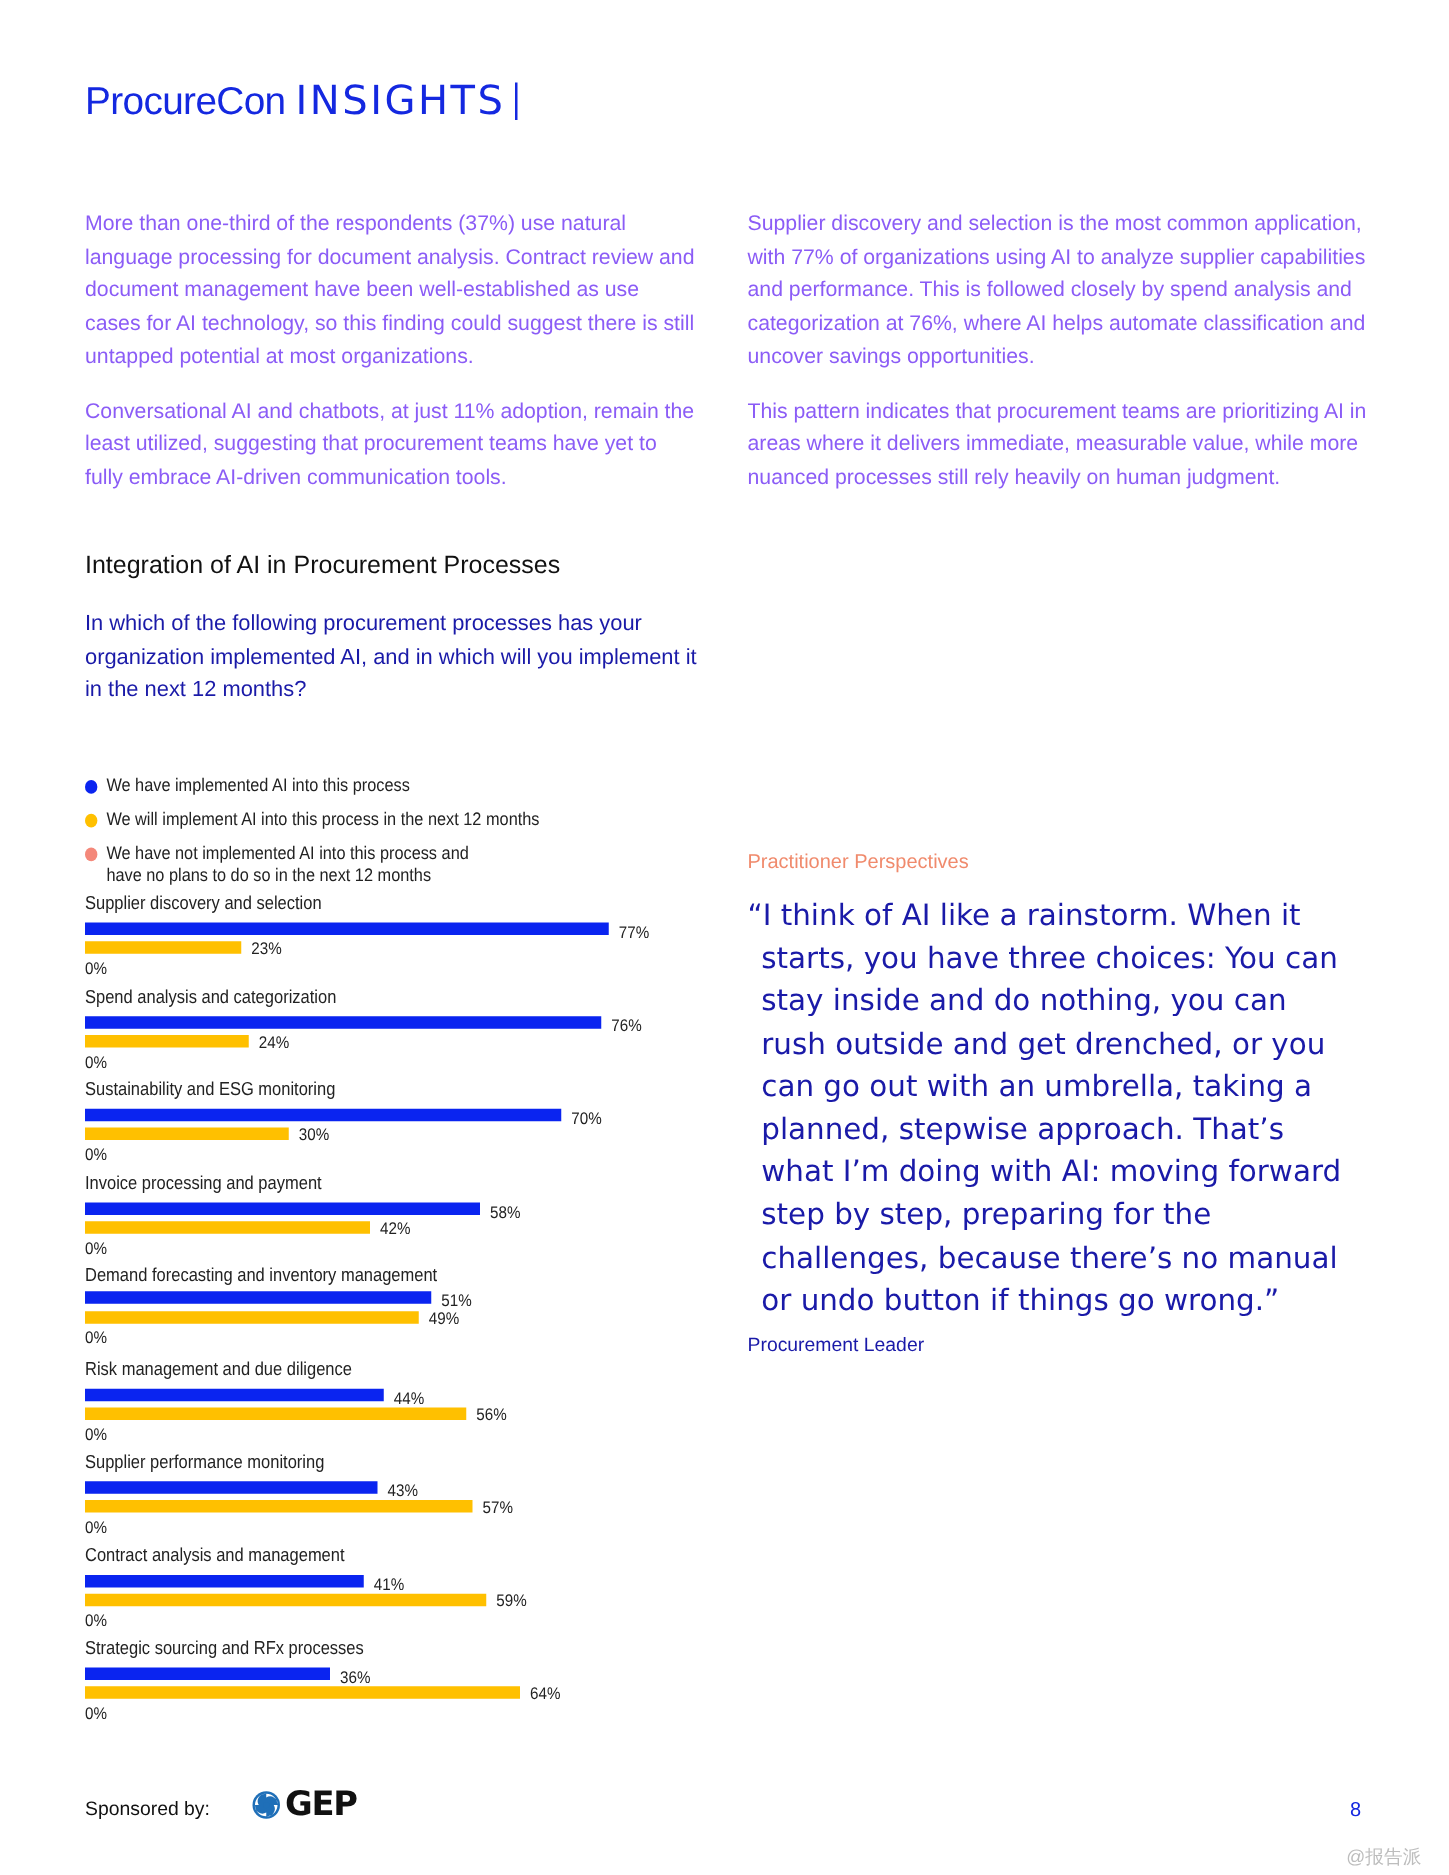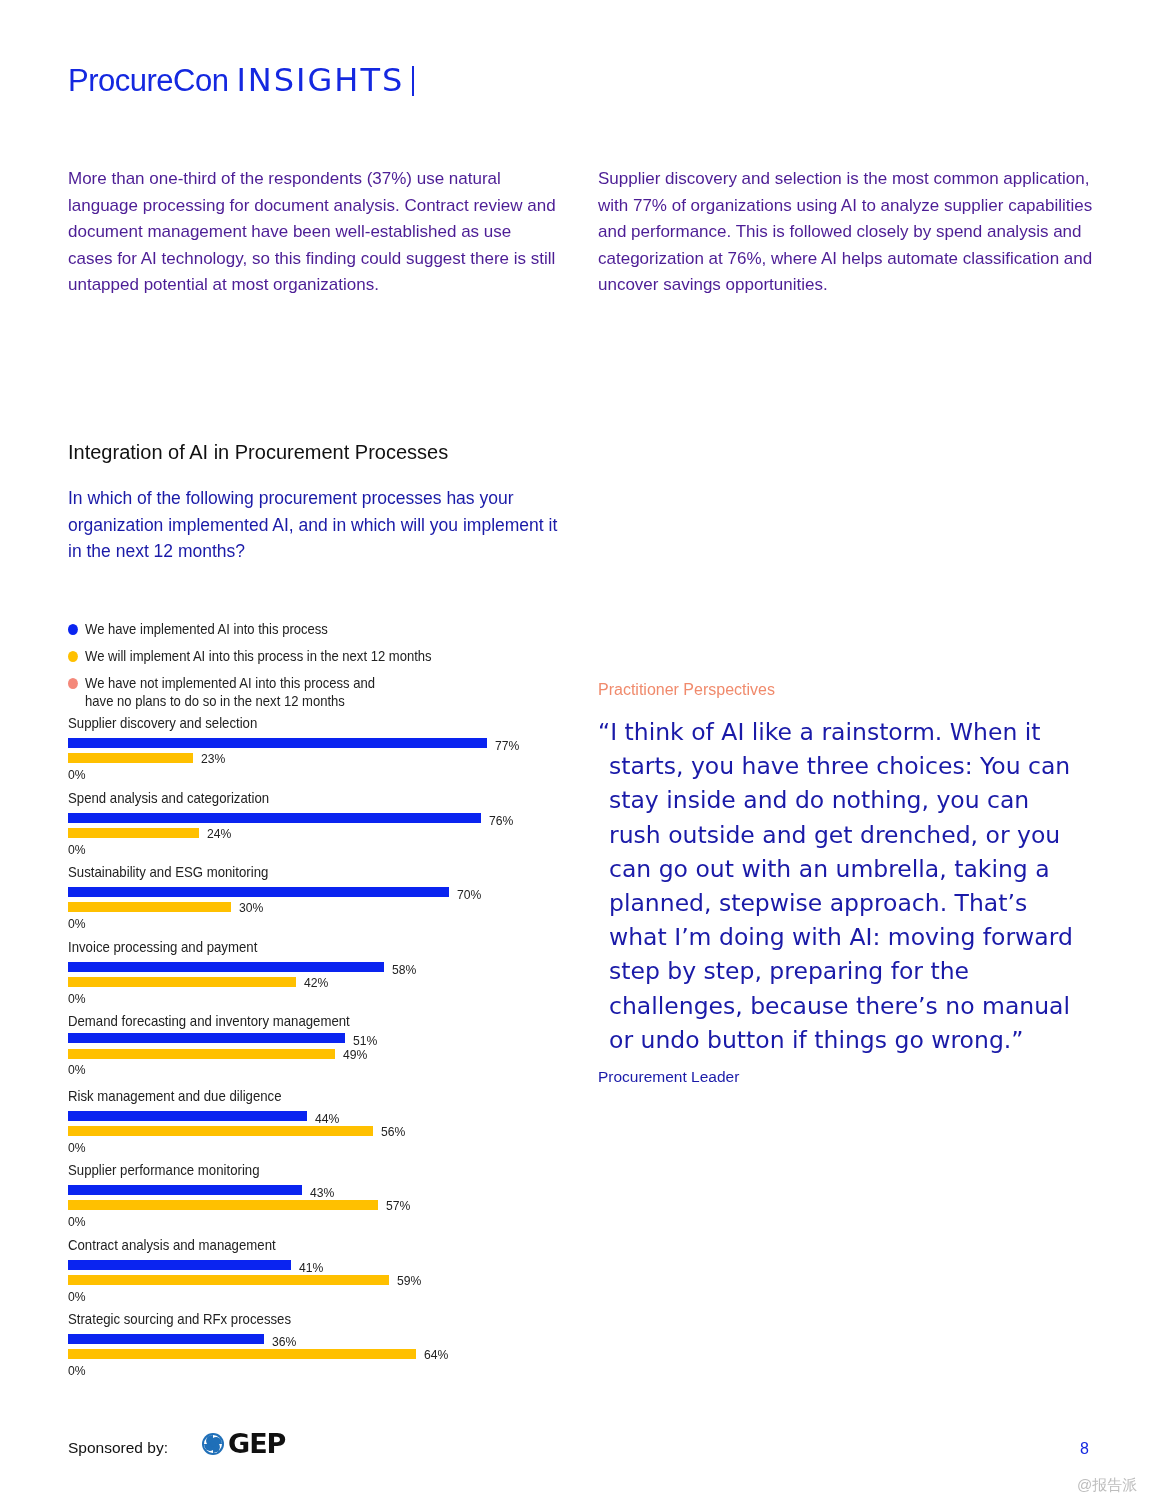--- a/index.html
+++ b/index.html
@@ -7,21 +7,21 @@
   body { position: relative; font-family: "Liberation Sans", sans-serif; color: #1a1a1a; overflow: hidden; }
 
   .header { position: absolute; left: 68px; top: 64px; display: flex; align-items: flex-end; white-space: nowrap; }
   .brand { font-family: Liberation Sans, sans-serif; font-size: 31px; color: #1428e0; letter-spacing: -0.5px; line-height: 1; }
   .brand-insights { font-family: "DejaVu Sans", sans-serif; font-size: 32px; color: #1428e0; letter-spacing: 2px; line-height: 1; margin-left: 8px; font-weight: normal; }
   .brand-sep { width: 2px; height: 30px; background: #1428e0; margin: 0 10px 0 8px; }
   .subtitle { font-size: 16px; color: #1428e0; letter-spacing: 1.6px; line-height: 1; margin-bottom: 2px; }
 
   .col-left { position: absolute; left: 68px; top: 166px; width: 490px; }
   .col-right { position: absolute; left: 598px; top: 166px; width: 500px; }
-  p.body { font-size: 17px; line-height: 26.5px; color: #4c1d95; margin-bottom: 17px; }
+  p.body { font-size: 17px; line-height: 26.5px; color: #8b5cf6; margin-bottom: 17px; }
 
   .section-title { position: absolute; left: 68px; top: 441px; font-size: 20px; color: #111; }
   .question { position: absolute; left: 68px; top: 485px; width: 490px; font-size: 17.5px; font-weight: normal; line-height: 26.5px; color: #1a1aa8; }
 
   .legend { position: absolute; left: 68px; top: 620px; width: 480px; }
   .legend-item { display: flex; align-items: flex-start; font-size: 14.5px; line-height: 18px; color: #222; margin-bottom: 9px; transform: scaleX(0.9); transform-origin: left; }
   .legend-dot { width: 11px; height: 11px; border-radius: 50%; margin: 4px 8px 0 0; flex-shrink: 0; }
 
   .chart { position: absolute; left: 68px; top: 714px; width: 480px; }
   .cat { height: 74.5px; position: relative; }
@@ -45,20 +45,21 @@
 <body>
 
 <div class="header">
   <span class="brand">ProcureCon</span>
   <span class="brand-insights">INSIGHTS</span>
   <span class="brand-sep"></span>
 </div>
 
 <div class="col-left">
   <p class="body">More than one-third of the respondents (37%) use natural language processing for document analysis. Contract review and document management have been well-established as use cases for AI technology, so this finding could suggest there is still untapped potential at most organizations.</p>
+  <p class="body">Conversational AI and chatbots, at just 11% adoption, remain the least utilized, suggesting that procurement teams have yet to fully embrace AI-driven communication tools.</p>
 </div>
 
 <div class="section-title">Integration of AI in Procurement Processes</div>
 <div class="question">In which of the following procurement processes has your organization implemented AI, and in which will you implement it in the next 12 months?</div>
 
 <div class="legend" id="legend">
     <div class="legend-item">
       <span class="legend-dot" style="background: rgb(10, 36, 240);"></span>
       <span>We have implemented AI into this process</span>
     </div>
@@ -142,20 +143,21 @@
       <div class="bar" style="top: 24px; width: 195.84px; background: rgb(10, 36, 240);"></div>
       <div class="bar-label" style="left: 203.84px; top: 24px;">36%</div>
       <div class="bar" style="top: 39px; width: 348.16px; background: rgb(255, 192, 0);"></div>
       <div class="bar-label" style="left: 356.16px; top: 37px;">64%</div>
       <div class="zero-label" style="top: 53px;">0%</div>
     </div>
   </div>
 
 <div class="col-right">
   <p class="body">Supplier discovery and selection is the most common application, with 77% of organizations using AI to analyze supplier capabilities and performance. This is followed closely by spend analysis and categorization at 76%, where AI helps automate classification and uncover savings opportunities.</p>
+  <p class="body">This pattern indicates that procurement teams are prioritizing AI in areas where it delivers immediate, measurable value, while more nuanced processes still rely heavily on human judgment.</p>
 </div>
 
 <div class="pp-label">Practitioner Perspectives</div>
 <div class="quote">“I think of AI like a rainstorm. When it starts, you have three choices: You can stay inside and do nothing, you can rush outside and get drenched, or you can go out with an umbrella, taking a planned, stepwise approach. That’s what I’m doing with AI: moving forward step by step, preparing for the challenges, because there’s no manual or undo button if things go wrong.”</div>
 <div class="quote-attr">Procurement Leader</div>
 
 <div class="footer-sponsor">Sponsored by:</div>
 <div class="gep-logo">
   <svg class="gep-swirl" viewBox="0 0 24 24">
     <circle cx="12" cy="12" r="11" fill="#1f6fb8"></circle>

